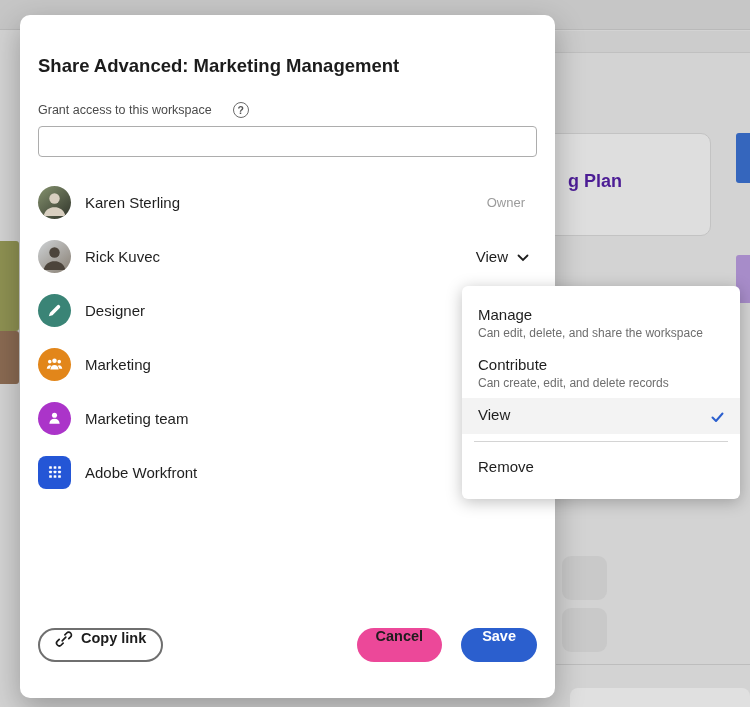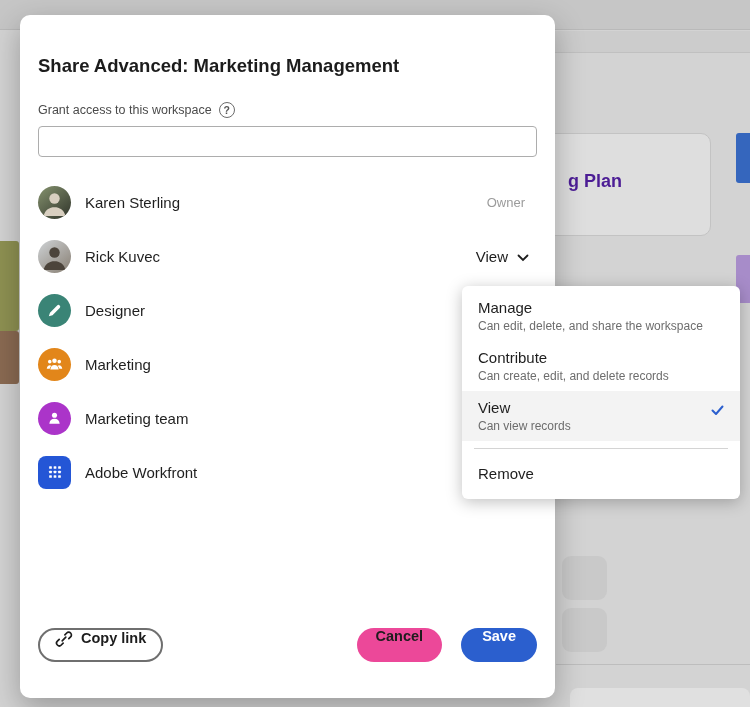--- a/index.html
+++ b/index.html
@@ -20,21 +20,21 @@
   .bg-sq { position:absolute; width:45px; height:44px; background:#c9c9c9; border-radius:9px; }
   .bg-sq1 { left:562px; top:556px; }
   .bg-sq2 { left:562px; top:608px; }
   .bg-seam { position:absolute; left:556px; right:0; top:664px; height:1px; background:#bdbdbd; }
   .bg-bottom-card { position:absolute; left:570px; top:688px; width:180px; height:19px; background:#e0e0e0; border-radius:8px 8px 0 0; }
 
   
   .modal { position:absolute; left:20px; top:15px; width:535px; height:683px; background:#fff; border-radius:10px;
            box-shadow:0 10px 30px rgba(0,0,0,.28); padding:38px 18px 36px; display:flex; flex-direction:column; z-index:5; }
   .dlg-title { font-size:18.5px; font-weight:700; color:#1c1c1c; line-height:25px; }
-  .grant-row { margin-top:24px; display:flex; align-items:center; gap:7px; }
+  .grant-row { margin-top:24px; display:flex; align-items:center; gap:21px; }
   .grant-label { font-size:12.5px; color:#4a4a4a; }
   .help-icon { width:16px; height:16px; border:1.2px solid #6b6b6b; border-radius:50%; color:#555;
                font-size:10.5px; font-weight:700; display:flex; align-items:center; justify-content:center; cursor:pointer; }
   .grant-input { margin-top:8px; height:31px; width:100%; border:1px solid #adadad; border-radius:4px;
                  font-size:14px; padding:0 10px; font-family:"Liberation Sans",sans-serif; outline:none; background:#fff; }
 
   .member-list { margin-top:18px; }
   .row { height:54px; display:flex; align-items:center; gap:14px; }
   .avatar { width:33px; height:33px; border-radius:50%; flex:none; display:flex; align-items:center; justify-content:center; overflow:hidden; }
   .avatar svg { display:block; }
@@ -52,21 +52,21 @@
   .footer { margin-top:auto; display:flex; align-items:center; }
   .btn { height:34px; border-radius:17px; font-size:14.5px; font-weight:700; color:#1d1d1d; cursor:pointer;
          font-family:"Liberation Sans",sans-serif; display:flex; align-items:flex-start; }
   .btn-copy { background:#fff; border:2px solid #6f6f6f; padding:0 15px; gap:8px; }
   .f-spacer { flex:1; }
   .btn-cancel { background:#ec4899; border:none; padding:0 19px; margin-right:19px; }
   .btn-save { background:var(--accent,#2b5fce); border:none; padding:0 21px; color:#fff; }
 
   
   .menu { position:absolute; left:462px; top:286px; width:278px; background:#fff; border-radius:6px;
-          box-shadow:0 3px 16px rgba(0,0,0,.25); padding:5px 0; z-index:10; }
+          box-shadow:0 3px 16px rgba(0,0,0,.25); padding:12px 0; z-index:10; }
   .menu-item { padding:7px 16px; cursor:pointer; display:flex; align-items:flex-start; }
   .mi-text { flex:1; }
   .mi-title { font-size:15px; color:#1e1e1e; line-height:19px; }
   .mi-desc { font-size:12px; color:#6d6d6d; line-height:15px; margin-top:2px; }
   .menu-item.selected { background:#f3f3f3; }
   .check-icon { margin-left:8px; margin-top:4px; color:var(--accent,#2b5fce); flex:none; }
   .menu-divider { height:1px; background:#d4d4d4; margin:7px 12px 6px; }
   .menu-item.remove { padding:9px 16px 11px; }
 </style>
 </head>
@@ -206,21 +206,20 @@
     </div>
     <div class="menu-item">
       <span class="mi-text">
         <div class="mi-title">Contribute</div>
         <div class="mi-desc">Can create, edit, and delete records</div>
       </span>
     </div>
     <div class="menu-item selected">
       <span class="mi-text">
         <div class="mi-title">View</div>
-        <div class="mi-desc">Can view records</div>
       </span>
       <span class="check-icon">
         <svg width="13" height="11" viewBox="0 0 13 11">
             <path d="M1.5 5.5 L5 9 L11.5 1.5" fill="none" stroke="currentColor" stroke-width="2" stroke-linecap="round" stroke-linejoin="round"></path>
           </svg>
       </span>
     </div>
     <div class="menu-divider"></div>
     <div class="menu-item remove">
       <span class="mi-text">

